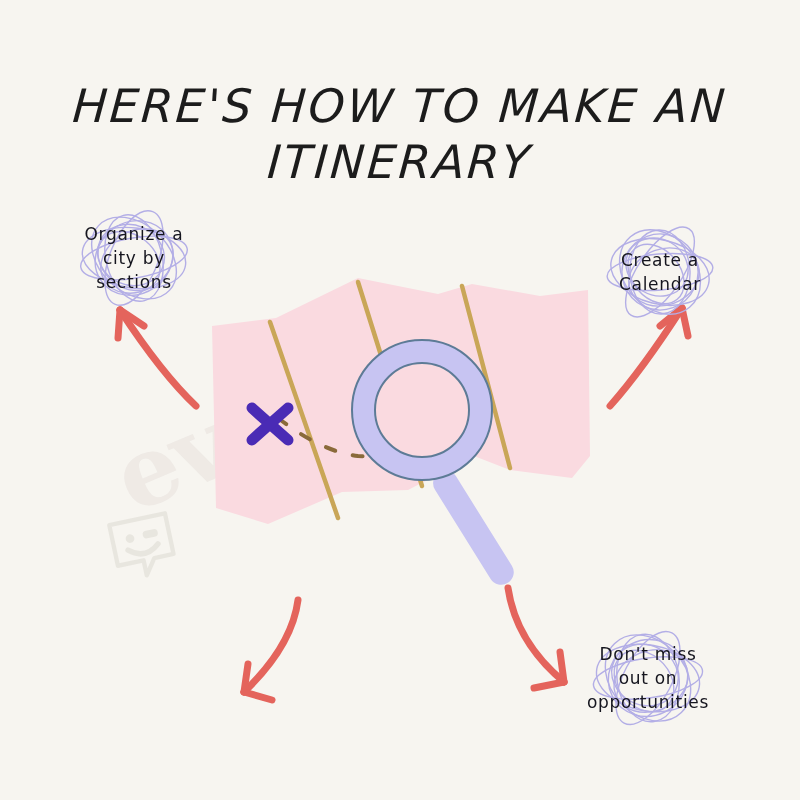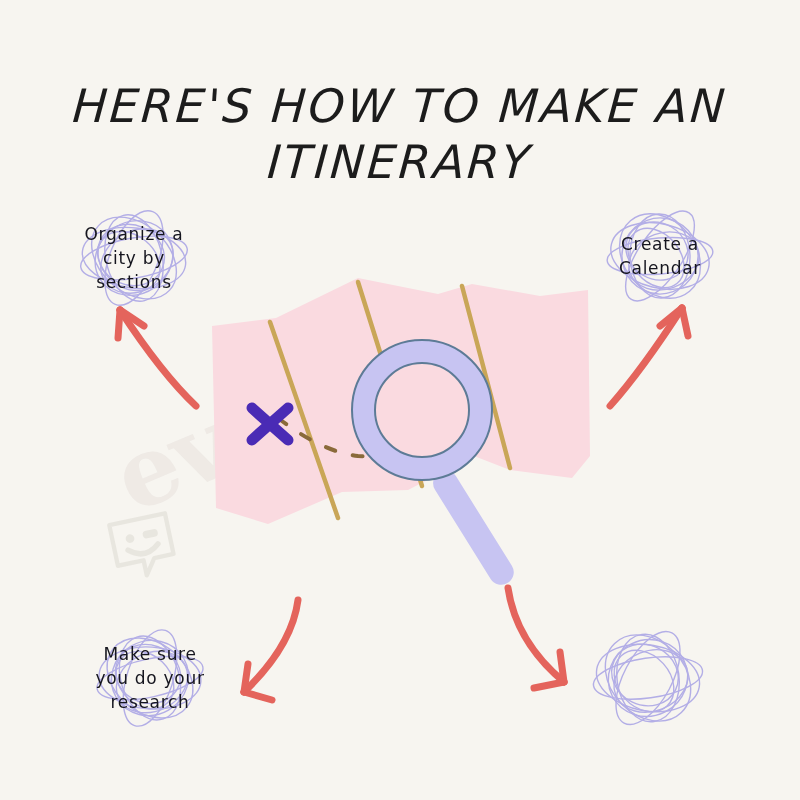--- a/index.html
+++ b/index.html
@@ -62,21 +62,21 @@
     text-align: center;
     font-family: "DejaVu Sans", "Liberation Sans", sans-serif;
     font-size: 17px;
     line-height: 24px;
     letter-spacing: 0.7px;
     color: #15151e;
     white-space: pre-line;
   }
 
   #label-organize  { left: 34px;  top: 198px; }
-  #label-calendar  { left: 560px; top: 196px; }
+  #label-calendar  { left: 560px; top: 212px; }
   #label-research  { left: 50px;  top: 618px; }
   #label-opps      { left: 548px; top: 618px; }
 
   
   .arrow {
     position: absolute;
     pointer-events: none;
   }
   #arrow-top-left     { left: 88px;  top: 288px; width: 120px; height: 122px; }
   #arrow-top-right    { left: 598px; top: 288px; width: 120px; height: 122px; }
@@ -236,48 +236,33 @@
         <ellipse cx="72" cy="50" rx="32" ry="28" transform="rotate(30 72 50)"></ellipse>
         <ellipse cx="79" cy="60" rx="28" ry="36" transform="rotate(70 79 60)"></ellipse>
         <ellipse cx="75" cy="55" rx="53" ry="18" transform="rotate(175 75 55)"></ellipse>
         <ellipse cx="71" cy="57" rx="24" ry="33" transform="rotate(140 71 57)"></ellipse>
       </g>
     </svg>
     <div class="label-text">Create a
 Calendar</div>
   </div>
 
-  <div class="label-cluster" id="label-research">
-    <svg class="scribble" viewBox="0 0 150 110">
-      <g fill="none" stroke="#b3aee6" stroke-width="1.4">
-        <ellipse cx="75" cy="55" rx="51" ry="31" transform="rotate(4 75 55)"></ellipse>
-        <ellipse cx="75" cy="55" rx="47" ry="35" transform="rotate(38 75 55)"></ellipse>
-        <ellipse cx="75" cy="55" rx="43" ry="29" transform="rotate(72 75 55)"></ellipse>
-        <ellipse cx="75" cy="55" rx="50" ry="23" transform="rotate(108 75 55)"></ellipse>
-        <ellipse cx="75" cy="55" rx="39" ry="37" transform="rotate(150 75 55)"></ellipse>
-        <ellipse cx="73" cy="51" rx="33" ry="29" transform="rotate(20 73 51)"></ellipse>
-        <ellipse cx="77" cy="59" rx="29" ry="37" transform="rotate(64 77 59)"></ellipse>
-        <ellipse cx="75" cy="55" rx="54" ry="19" transform="rotate(168 75 55)"></ellipse>
-        <ellipse cx="70" cy="57" rx="25" ry="32" transform="rotate(134 70 57)"></ellipse>
-      </g>
-    </svg>
-    <div class="label-text">Make sure
-you do your
-research</div>
-  </div>
 
   <div class="label-cluster" id="label-opps">
     <svg class="scribble" viewBox="0 0 150 110">
       <g fill="none" stroke="#b3aee6" stroke-width="1.4">
         <ellipse cx="75" cy="55" rx="52" ry="33" transform="rotate(10 75 55)"></ellipse>
         <ellipse cx="75" cy="55" rx="48" ry="37" transform="rotate(46 75 55)"></ellipse>
         <ellipse cx="75" cy="55" rx="44" ry="31" transform="rotate(82 75 55)"></ellipse>
         <ellipse cx="75" cy="55" rx="51" ry="24" transform="rotate(118 75 55)"></ellipse>
         <ellipse cx="75" cy="55" rx="40" ry="38" transform="rotate(154 75 55)"></ellipse>
         <ellipse cx="72" cy="52" rx="34" ry="30" transform="rotate(26 72 52)"></ellipse>
         <ellipse cx="78" cy="58" rx="30" ry="38" transform="rotate(68 78 58)"></ellipse>
         <ellipse cx="75" cy="55" rx="55" ry="20" transform="rotate(172 75 55)"></ellipse>
         <ellipse cx="71" cy="58" rx="26" ry="34" transform="rotate(138 71 58)"></ellipse>
       </g>
     </svg>
+    <div class="label-text">Don't miss
+out on
+opportunities</div>
   </div>
 
 </div>
 
 </body></html>

